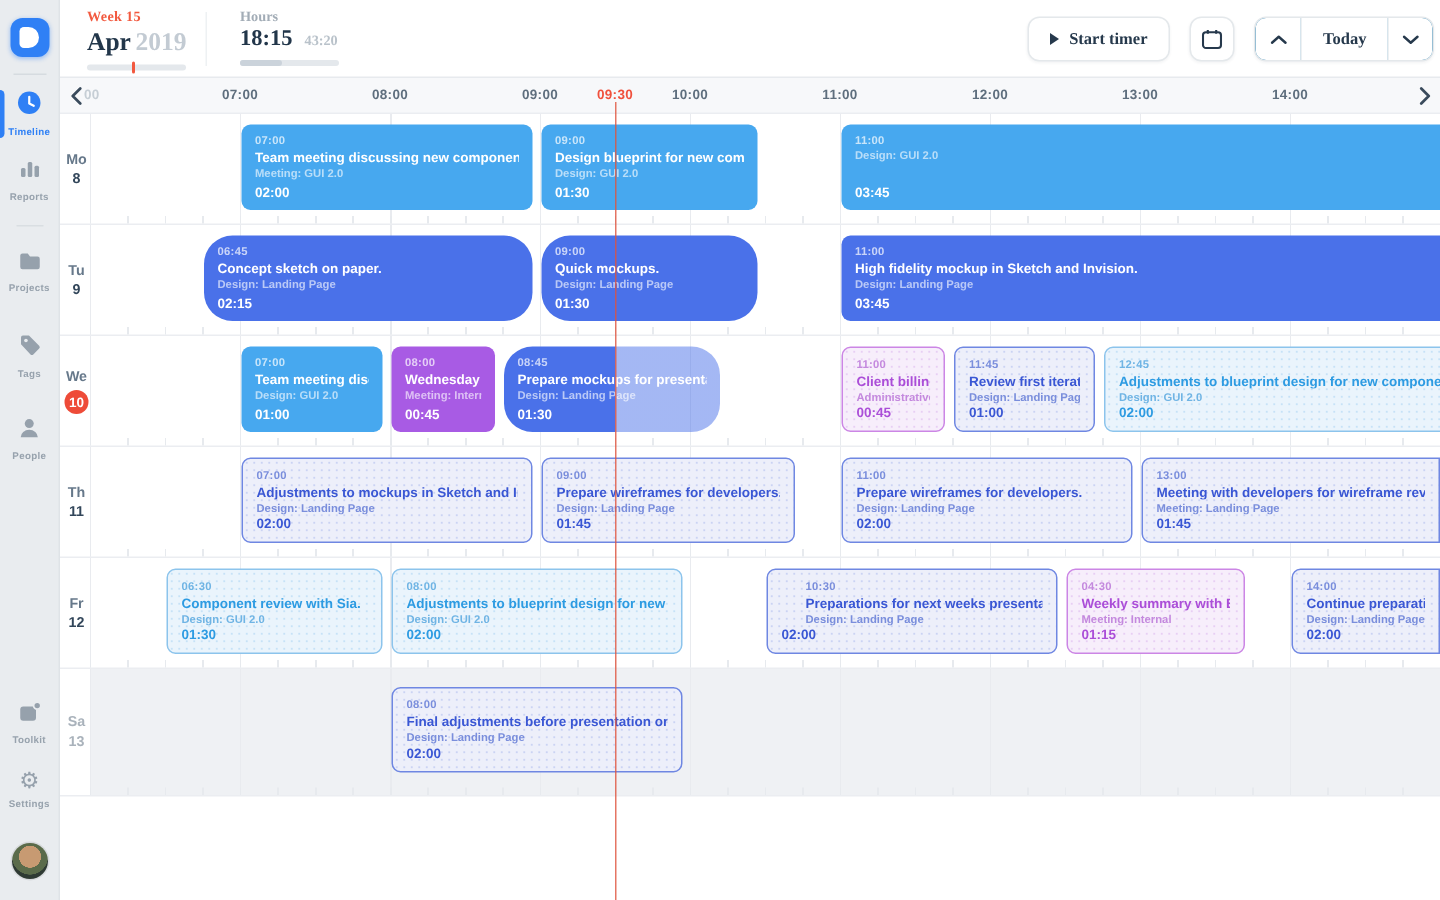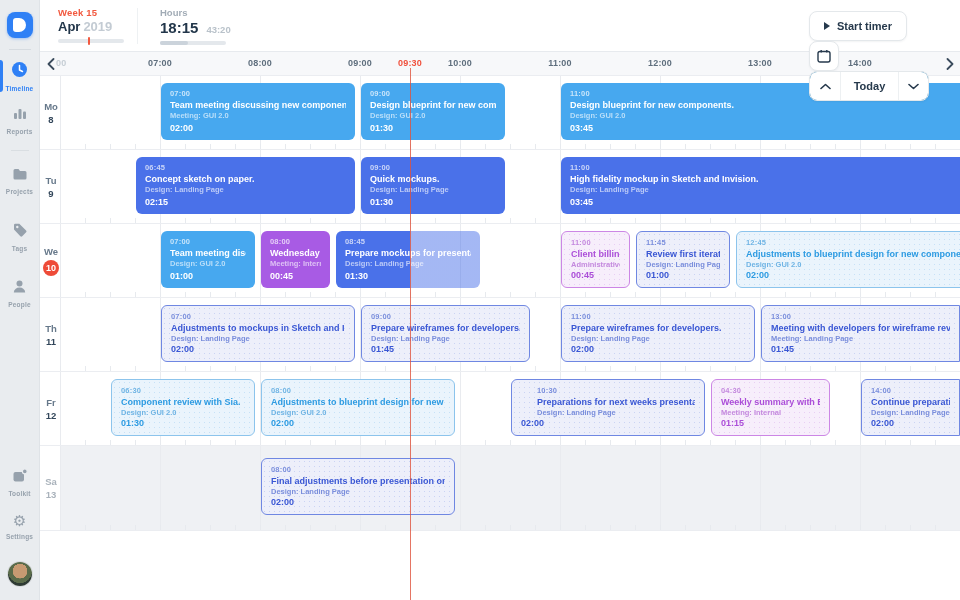--- a/index.html
+++ b/index.html
@@ -23,34 +23,34 @@
     background:#2F80F5; border-radius:0 3px 3px 0; }
   .s-divider { width:18px; height:1px; background:#D9DEE2; margin:4px 0 12px 0; }
   .s-spacer { flex:1; }
   .gear-glyph { font-size:15px; color:#96A1AC; line-height:1; }
   .side-avatar { width:24px; height:24px; border-radius:50%; margin:10px 0 14px 0; cursor:pointer;
     background:radial-gradient(circle at 50% 38%, #C79A72 0 38%, #5A6B4A 39% 62%, #2E3A33 63%);
     box-shadow:0 0 0 1px rgba(0,0,0,.08); }
 
   
   .header { position:absolute; left:40px; top:0; width:920px; height:52px; background:#fff;
-    border-bottom:1px solid #E7EAEE; z-index:20; }
+    border-bottom:1px solid #E7EAEE; z-index:20;font-family:Liberation Serif, serif; }
   .week-block { position:absolute; left:18px; top:7px; }
   .week-label { font-size:9.5px; font-weight:700; color:#F2593F; letter-spacing:.2px; }
-  .month-row { margin-top:1px; font-size:13px; font-weight:800; color:#22364A; }
+  .month-row { margin-top:1px; font-size:17px; font-weight:800; color:#22364A; }
   .month-row .year { color:#C3CBD3; font-weight:700; margin-left:3px; }
   .mini-bar { position:relative; margin-top:5px; width:66px; height:4px; border-radius:2px; background:#E4E8EC; }
   .mini-bar .tick { position:absolute; top:-2px; width:2px; height:8px; border-radius:1px; background:#F2593F; }
   .mini-bar .fill { position:absolute; left:0; top:0; height:4px; border-radius:2px; background:#CBD3DB; }
   .hdr-divider { position:absolute; left:97px; top:8px; width:1px; height:36px; background:#EEF1F3; }
   .hours-block { position:absolute; left:120px; top:7px; }
   .hours-label { font-size:9.5px; font-weight:700; color:#A2ACB6; }
   .hours-row { margin-top:1px; font-size:15px; font-weight:800; color:#22364A; }
   .hours-row .total { font-size:9.5px; font-weight:700; color:#B9C2CA; margin-left:8px; }
-  .header-right { position:absolute; right:31px; top:11px; display:flex; align-items:flex-start;flex-direction:column; }
+  .header-right { position:absolute; right:4px; top:11px; display:flex; align-items:flex-end; }
   .hbtn { height:30px; background:#fff; border:1px solid #E4E8EB; border-radius:8px;
     box-shadow:0 1px 2px rgba(30,50,70,.06); display:flex; align-items:center; justify-content:center;
     cursor:pointer; font-size:11px; font-weight:700; color:#26394C; }
   .btn-start { padding:0 14px; margin-right:13px; }
   .play-tri { width:0; height:0; border-left:6px solid #26394C; border-top:4px solid transparent;
     border-bottom:4px solid transparent; margin-right:7px; }
   .btn-user { padding:0 11px; margin-right:13px; }
   .user-avatar { width:20px; height:20px; border-radius:50%; margin-right:7px;
     background:radial-gradient(circle at 50% 40%, #B08252 0 40%, #4A4238 41% 70%, #23272B 71%); }
   .caret-down { width:0; height:0; border-top:4px solid #6B7A88; border-left:4px solid transparent;
@@ -95,21 +95,21 @@
   .ev { position:absolute; border-radius:6px; overflow:hidden; cursor:pointer; padding:6px 9px 0 9px; }
   .ev .ev-time { font-size:7.5px; font-weight:700; letter-spacing:.2px; }
   .ev .ev-title { font-size:9px; font-weight:700; margin-top:2px; white-space:nowrap; overflow:hidden; }
   .ev .ev-proj { font-size:7.5px; font-weight:700; margin-top:1px; white-space:nowrap; overflow:hidden; }
   .ev .ev-dur { position:absolute; left:9px; bottom:7px; font-size:9px; font-weight:800; }
   .ev.solid .ev-time { color:rgba(255,255,255,.7); }
   .ev.solid .ev-title { color:#fff; }
   .ev.solid .ev-proj { color:rgba(255,255,255,.62); }
   .ev.solid .ev-dur { color:#fff; }
   .ev.sky-solid { background:#47A8EF; }
-  .ev.indigo-solid { background:#4A71E9; }
+  .ev.indigo-solid { background:#4A71E9;border-radius:19px; }
   .ev.purple-solid { background:#A85BE4; }
   .ev.plan { border:1px solid; background-size:5px 5px; }
   .ev.sky-plan { border-color:#8CC4EC; background-color:#EAF4FC;
     background-image:radial-gradient(circle, rgba(70,160,230,.22) 0.8px, transparent 0.9px); }
   .ev.sky-plan .ev-title, .ev.sky-plan .ev-dur { color:#2D9BE2; }
   .ev.sky-plan .ev-time, .ev.sky-plan .ev-proj { color:#6FB4E4; }
   .ev.indigo-plan { border-color:#6F87E2; background-color:#EDEFFA;
     background-image:radial-gradient(circle, rgba(80,110,220,.22) 0.8px, transparent 0.9px); }
   .ev.indigo-plan .ev-title, .ev.indigo-plan .ev-dur { color:#3A57D4; }
   .ev.indigo-plan .ev-time, .ev.indigo-plan .ev-proj { color:#7A8EDC; }
@@ -266,21 +266,20 @@
             <div class="ev-dur">02:00</div>
           </div>
           <div class="ev sky-solid solid" style="left: 321px; width: 144px; top: 7px; height: 57px;">
             <div class="ev-time">09:00</div>
             <div class="ev-title">Design blueprint for new compone...</div>
             <div class="ev-proj">Design: GUI 2.0</div>
             <div class="ev-dur">01:30</div>
           </div>
           <div class="ev sky-solid solid" style="left: 521px; width: 399px; top: 7px; height: 57px; border-radius: 6px 0px 0px 6px;">
             <div class="ev-time">11:00</div>
-            <div class="ev-title">Design blueprint for new components.</div>
             <div class="ev-proj">Design: GUI 2.0</div>
             <div class="ev-dur">03:45</div>
           </div>
         </div>
         <div class="row" style="height: 74px;">
           <div class="row-grid"></div>
           <div class="day-label">
             <span class="day-abbr">Tu</span>
             <span class="day-num">9</span>
           </div>

